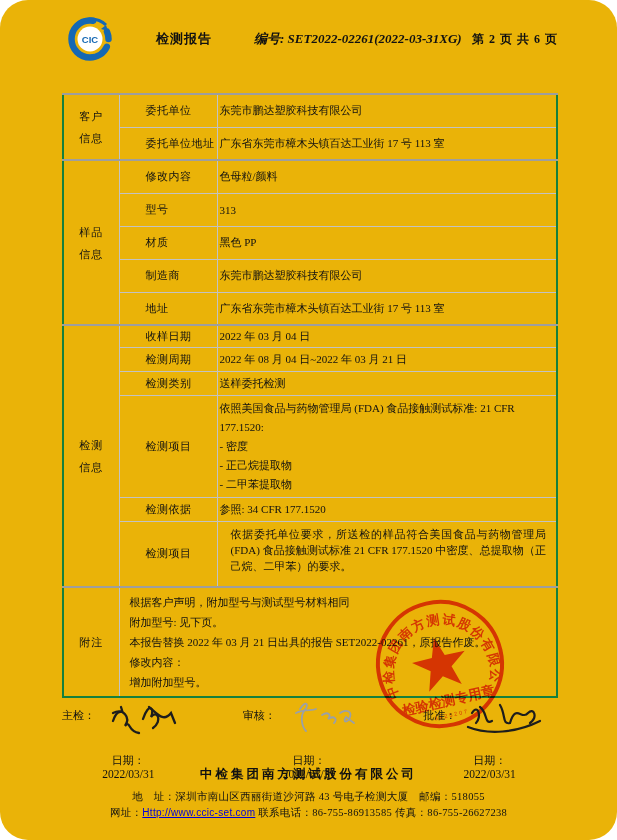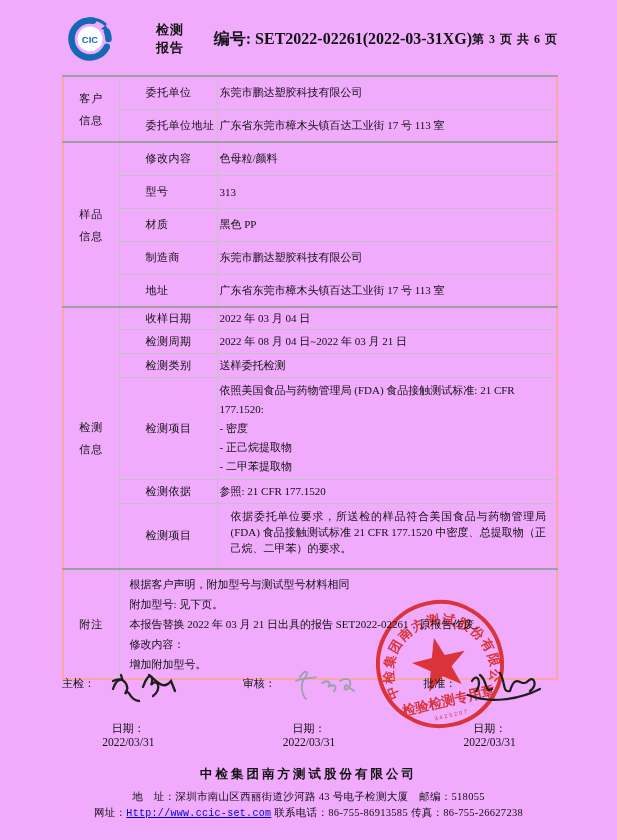--- a/index.html
+++ b/index.html
@@ -2,85 +2,85 @@
 <html><head>
 <meta charset="utf-8">
 <style>
   * { margin:0; padding:0; box-sizing:border-box; }
   html,body { background:#fff; }
   body {
     width:617px; height:840px;
     font-family:"Liberation Serif","DejaVu Serif",serif;
     color:#111; position:relative; overflow:hidden;
   }
-  .page { position:relative; width:617px; height:840px; background:#f0abfc; }
+  .page { position:relative; width:617px; height:840px; background:#eab308;border-radius:28px; }
 
   
   .header { position:absolute; top:14px; left:62px; width:496px; height:50px;
             display:flex; align-items:center; }
   .logo { width:56px; height:48px; flex:0 0 auto; }
   .hdr-title { margin-left:38px; font-size:13px; font-weight:bold; letter-spacing:1px; }
-  .hdr-no { margin-left:25px; font-size:16px; font-weight:bold; white-space:nowrap; }
+  .hdr-no { margin-left:42px; font-size:13px; font-weight:bold; white-space:nowrap;font-style:italic; }
   .hdr-page { margin-left:auto; font-size:12px; font-weight:bold; white-space:nowrap; letter-spacing:1px; }
 
   
   table.report { position:absolute; top:75px; left:62px; width:494px;
                  border-collapse:collapse; table-layout:fixed; }
-  table.report { border:2px solid #fca5a5; }
+  table.report { border:2px solid #15803d;margin-top:18px; }
   tbody.sec { border-top:2px solid #9e9e9e; }
   td { border:1px solid #c2c2c2; font-size:11px; color:#111; vertical-align:middle; }
   td.group { text-align:center; white-space:pre-line; line-height:22px; letter-spacing:1px; }
   td.lbl { padding-left:26px; letter-spacing:.5px; }
   td.val { padding-left:2px; padding-right:8px; }
   tr.h33 { height:33px; }
   tr.h24 { height:24px; }
   tr.h21 { height:22px; }
   td.multiline { white-space:pre-line; line-height:19px; padding-top:3px; padding-bottom:3px; }
   td.conclusion { line-height:16px; padding:4px 10px 12px 13px; text-align:justify; }
   td.notes { white-space:pre-line; line-height:20px; padding:4px 10px 4px 10px; }
 
   
-  .sig-area { position:absolute; top:656px; left:62px; width:494px; height:95px;
+  .sig-area { position:absolute; top:688px; left:62px; width:494px; height:95px;
               display:flex; z-index:3;gap:48px; }
   .sig-col { flex:1 1 0; position:relative; }
   .sig-line { height:55px; display:flex; align-items:center; }
   .s-lbl { font-size:11px; white-space:nowrap; flex:0 0 auto; }
   .sig-svg { margin-left:6px; flex:0 0 auto; }
   .date-line { margin-top:10px; display:flex; align-items:center;flex-direction:column; }
   .s-date { flex:1; text-align:center; font-size:11.5px; }
 
   
   .stamp { position:absolute; left:356px; top:580px; width:168px; height:168px;
            transform:rotate(-13deg); opacity:.88; z-index:2;
            mix-blend-mode:multiply; pointer-events:none; }
 
   
   .footer { position:absolute; top:766px; left:0; width:617px; text-align:center; }
   .f-company { font-size:12.5px; font-weight:bold; letter-spacing:3px; }
   .f-line { font-size:10.5px; margin-top:7px; letter-spacing:.3px; }
   .f-line2 { font-size:10.5px; margin-top:2px; letter-spacing:.3px; }
   .link { color:#0000dd; text-decoration:underline; cursor:pointer;
-          font-family:Liberation Mono, monospace; font-size:10px; }
+          font-family:Liberation Sans, sans-serif; font-size:10px; }
 </style>
 </head>
 <body>
 
 <div class="page">
 
   <div class="header">
     <svg class="logo" viewBox="0 0 56 48">
       <circle cx="28" cy="24" r="18.5" fill="none" stroke="#1568b3" stroke-width="6.5" stroke-dasharray="82 18" stroke-dashoffset="-8" stroke-linecap="round"></circle>
       <path d="M44 10 A 22 22 0 0 0 12 12" fill="none" stroke="#1568b3" stroke-width="3"></path>
       <path d="M44 10 l 2 6 l -7 -2 z" fill="#1568b3"></path>
       <circle cx="28" cy="24" r="12.5" fill="#fff"></circle>
       <text x="28" y="28" text-anchor="middle" font-size="9.5" font-weight="bold" fill="#1568b3" font-family="Liberation Sans, sans-serif">CIC</text>
     </svg>
     <div class="hdr-title">检测报告</div>
     <div class="hdr-no"><span>编号: </span><span>SET2022-02261(2022-03-31XG)</span></div>
-    <div class="hdr-page">第 3 页 共 6 页</div>
+    <div class="hdr-page">第 2 页 共 6 页</div>
   </div>
 
   <table class="report">
     <colgroup>
         <col style="width:56px">
         <col style="width:98px">
         <col style="width:340px">
       </colgroup>
 
     <tbody class="sec">
@@ -139,21 +139,21 @@
       <tr>
         <td class="lbl">检测项目</td>
         <td class="val multiline">依照美国食品与药物管理局 (FDA) 食品接触测试标准: 21 CFR
 177.1520:
 - 密度
 - 正己烷提取物
 - 二甲苯提取物</td>
       </tr>
       <tr class="h24">
         <td class="lbl">检测依据</td>
-        <td class="val">参照: 21 CFR 177.1520</td>
+        <td class="val">参照: 34 CFR 177.1520</td>
       </tr>
       <tr>
         <td class="lbl">检测项目</td>
         <td class="conclusion">依据委托单位要求，所送检的样品符合美国食品与药物管理局 (FDA) 食品接触测试标准 21 CFR 177.1520 中密度、总提取物（正己烷、二甲苯）的要求。</td>
       </tr>
     </tbody>
 
     <tbody class="sec">
       <tr>
         <td class="group">附注</td>

